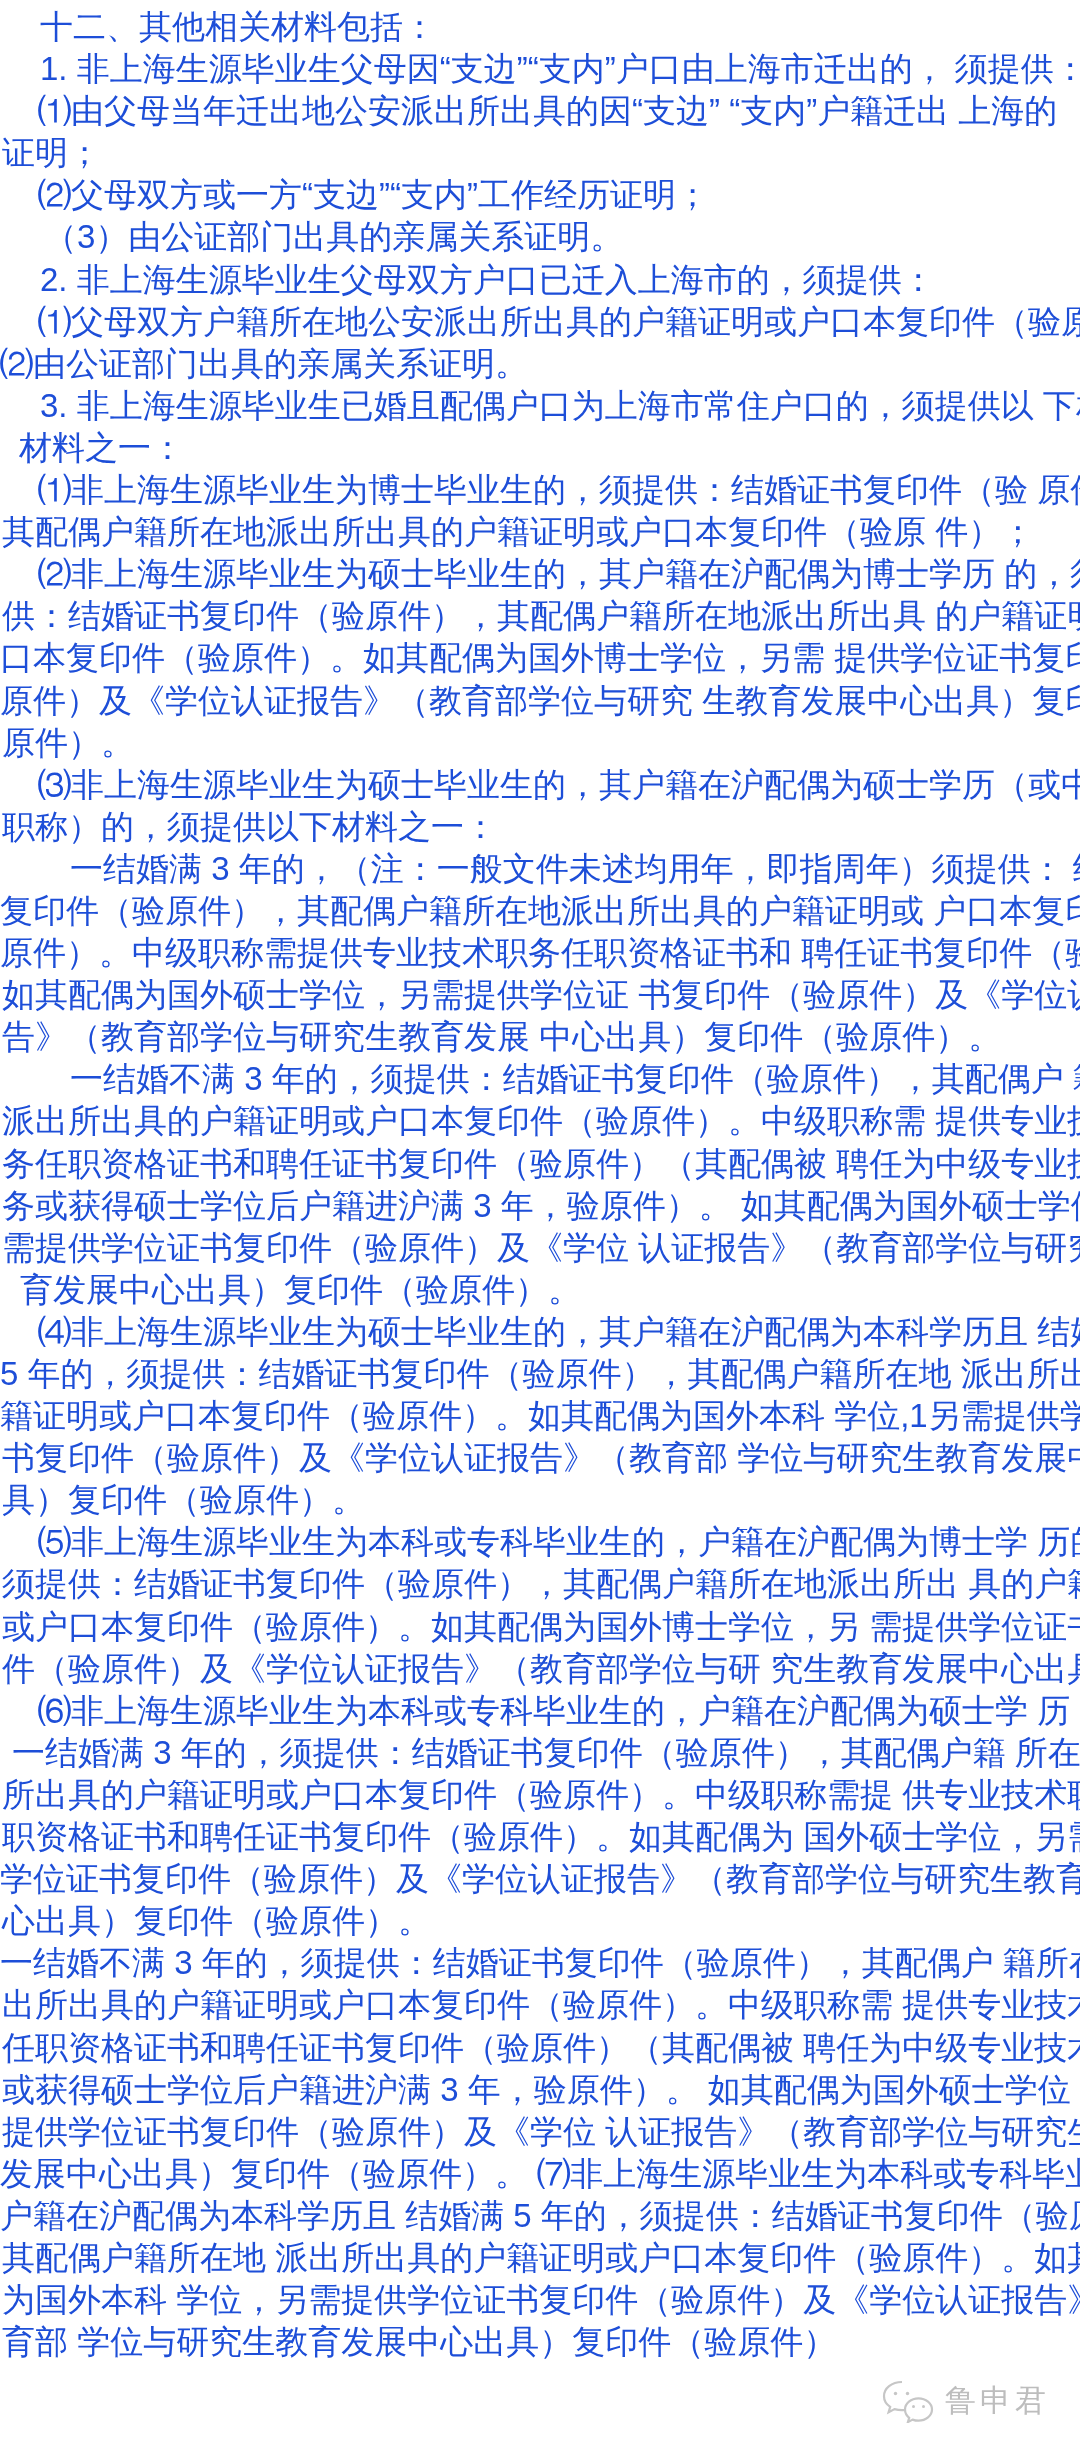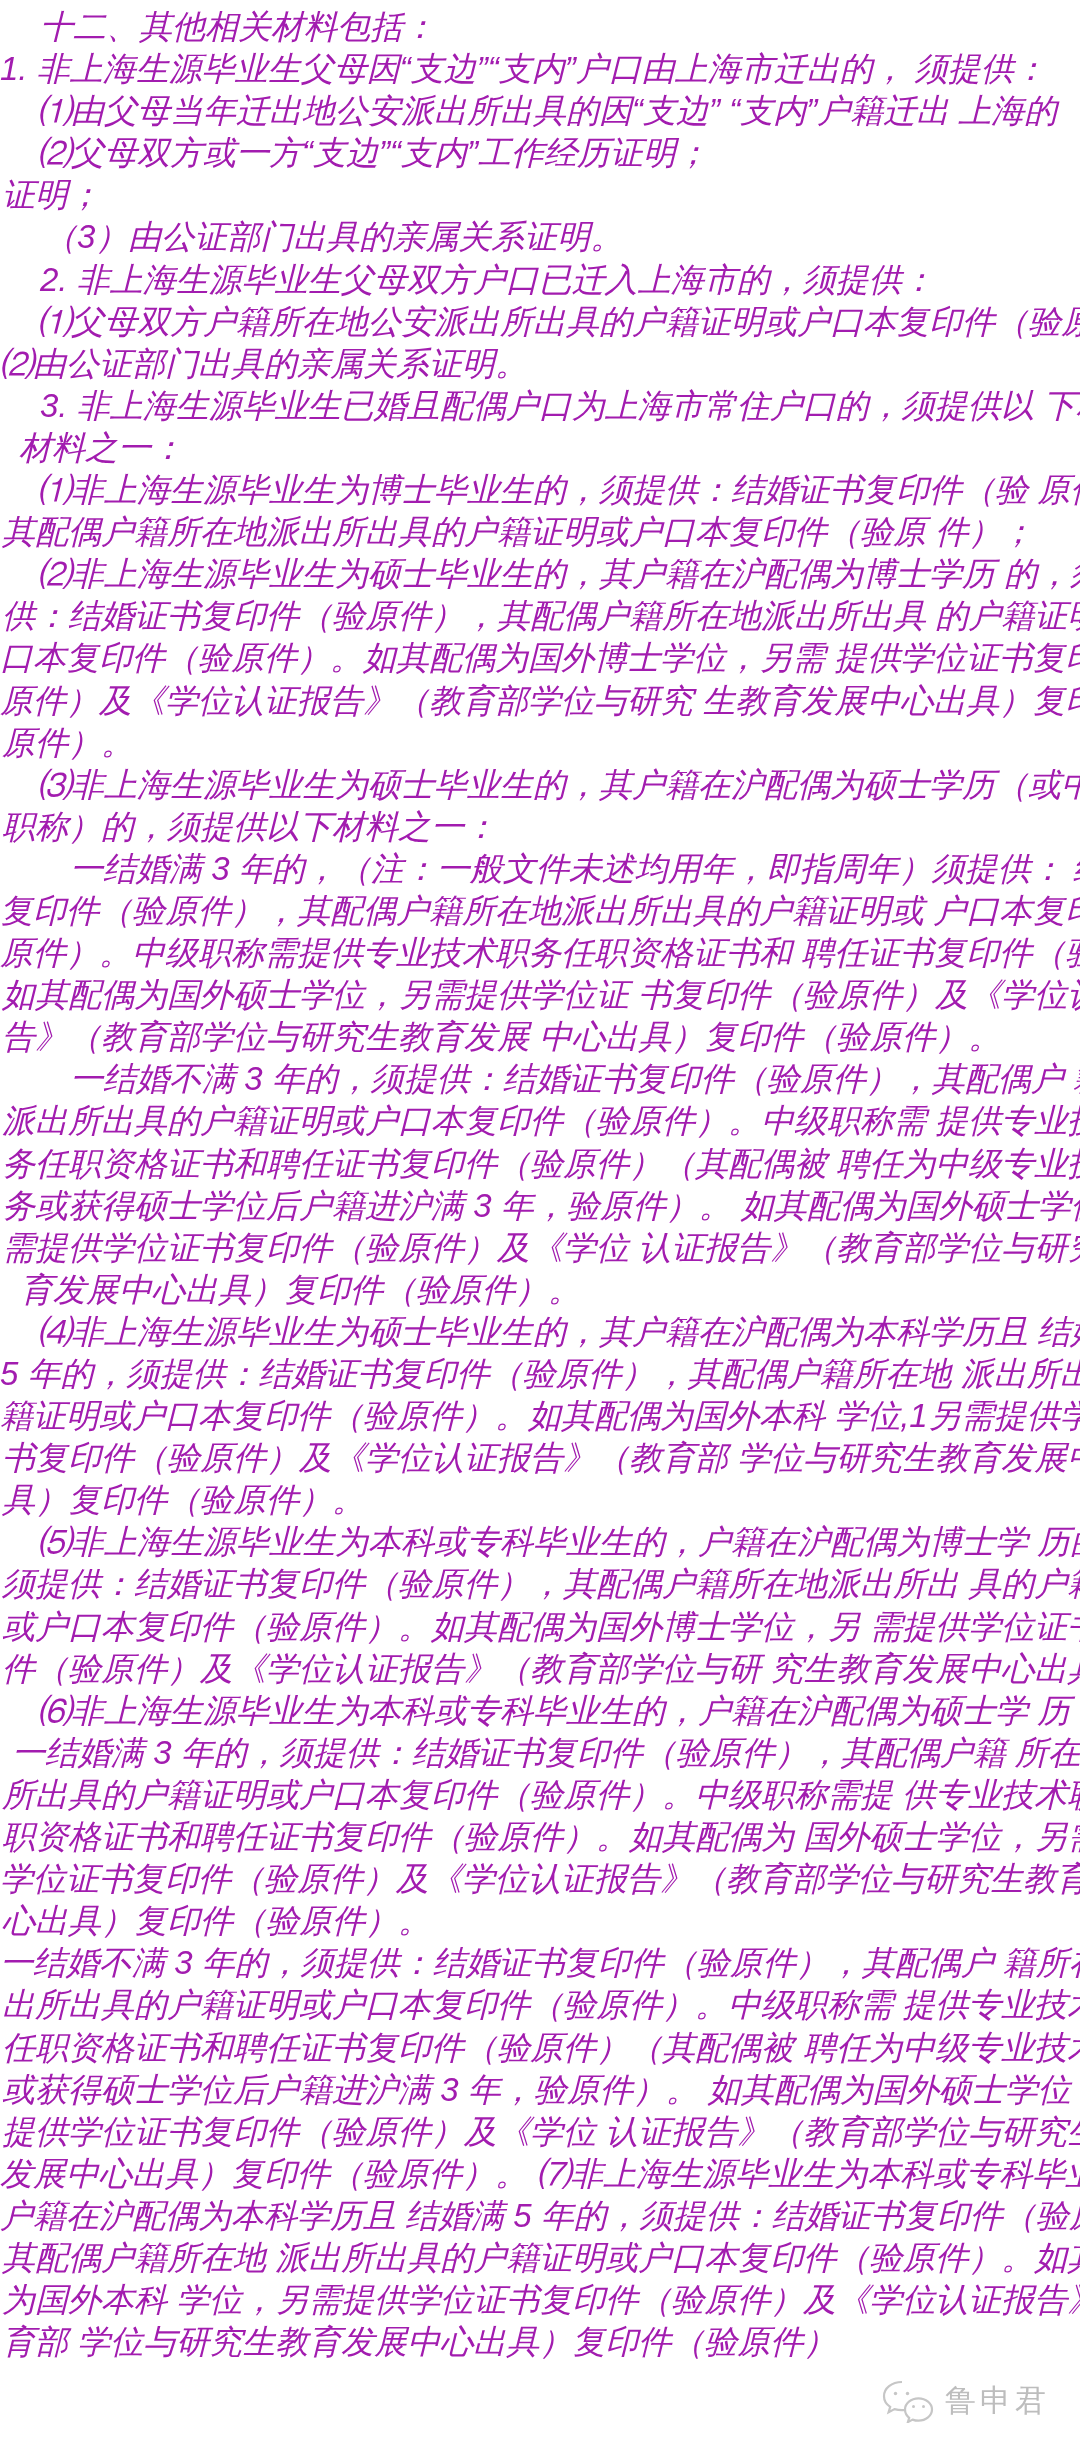--- a/index.html
+++ b/index.html
@@ -21,23 +21,22 @@
     height: 2447px;
     padding-top: 6px;
     box-sizing: border-box;
   }
   .line {
     white-space: pre;
     font-size: 33px;
     line-height: 42.1px;
     height: 42.1px;
     letter-spacing: 0px;
-    color: #a21caf;
+    color: #1d4ed8;
     overflow: hidden;
-    font-style: italic;
   }
   .watermark {
     position: absolute;
     right: 30px;
     bottom: 24px;
     display: flex;
     align-items: center;
     gap: 8px;
     user-select: none;
   }
@@ -50,24 +49,24 @@
     display: inline-block;
     width: 56px;
     height: 44px;
   }
 </style>
 </head>
 <body>
 
 <div class="page">
     <div class="line" style="padding-left: 40px;">十二、其他相关材料包括：</div>
-    <div class="line" style="">1. 非上海生源毕业生父母因“支边”“支内”户口由上海市迁出的， 须提供：</div>
+    <div class="line" style="padding-left: 40px;">1. 非上海生源毕业生父母因“支边”“支内”户口由上海市迁出的， 须提供：</div>
     <div class="line" style="padding-left: 38px;">⑴由父母当年迁出地公安派出所出具的因“支边” “支内”户籍迁出 上海的</div>
+    <div class="line" style="padding-left: 2px;">证明；</div>
     <div class="line" style="padding-left: 38px;">⑵父母双方或一方“支边”“支内”工作经历证明；</div>
-    <div class="line" style="padding-left: 2px;">证明；</div>
     <div class="line" style="padding-left: 44px;">（3）由公证部门出具的亲属关系证明。</div>
     <div class="line" style="padding-left: 40px;">2. 非上海生源毕业生父母双方户口已迁入上海市的，须提供：</div>
     <div class="line" style="padding-left: 38px;">⑴父母双方户籍所在地公安派出所出具的户籍证明或户口本复印件（验原件）；</div>
     <div class="line" style="">⑵由公证部门出具的亲属关系证明。</div>
     <div class="line" style="padding-left: 40px;">3. 非上海生源毕业生已婚且配偶户口为上海市常住户口的，须提供以 下相关</div>
     <div class="line" style="padding-left: 19px;">材料之一：</div>
     <div class="line" style="padding-left: 38px;">⑴非上海生源毕业生为博士毕业生的，须提供：结婚证书复印件（验 原件），</div>
     <div class="line" style="padding-left: 2px;">其配偶户籍所在地派出所出具的户籍证明或户口本复印件（验原 件）；</div>
     <div class="line" style="padding-left: 38px;">⑵非上海生源毕业生为硕士毕业生的，其户籍在沪配偶为博士学历 的，须提</div>
     <div class="line" style="padding-left: 2px;">供：结婚证书复印件（验原件），其配偶户籍所在地派出所出具 的户籍证明或户</div>

